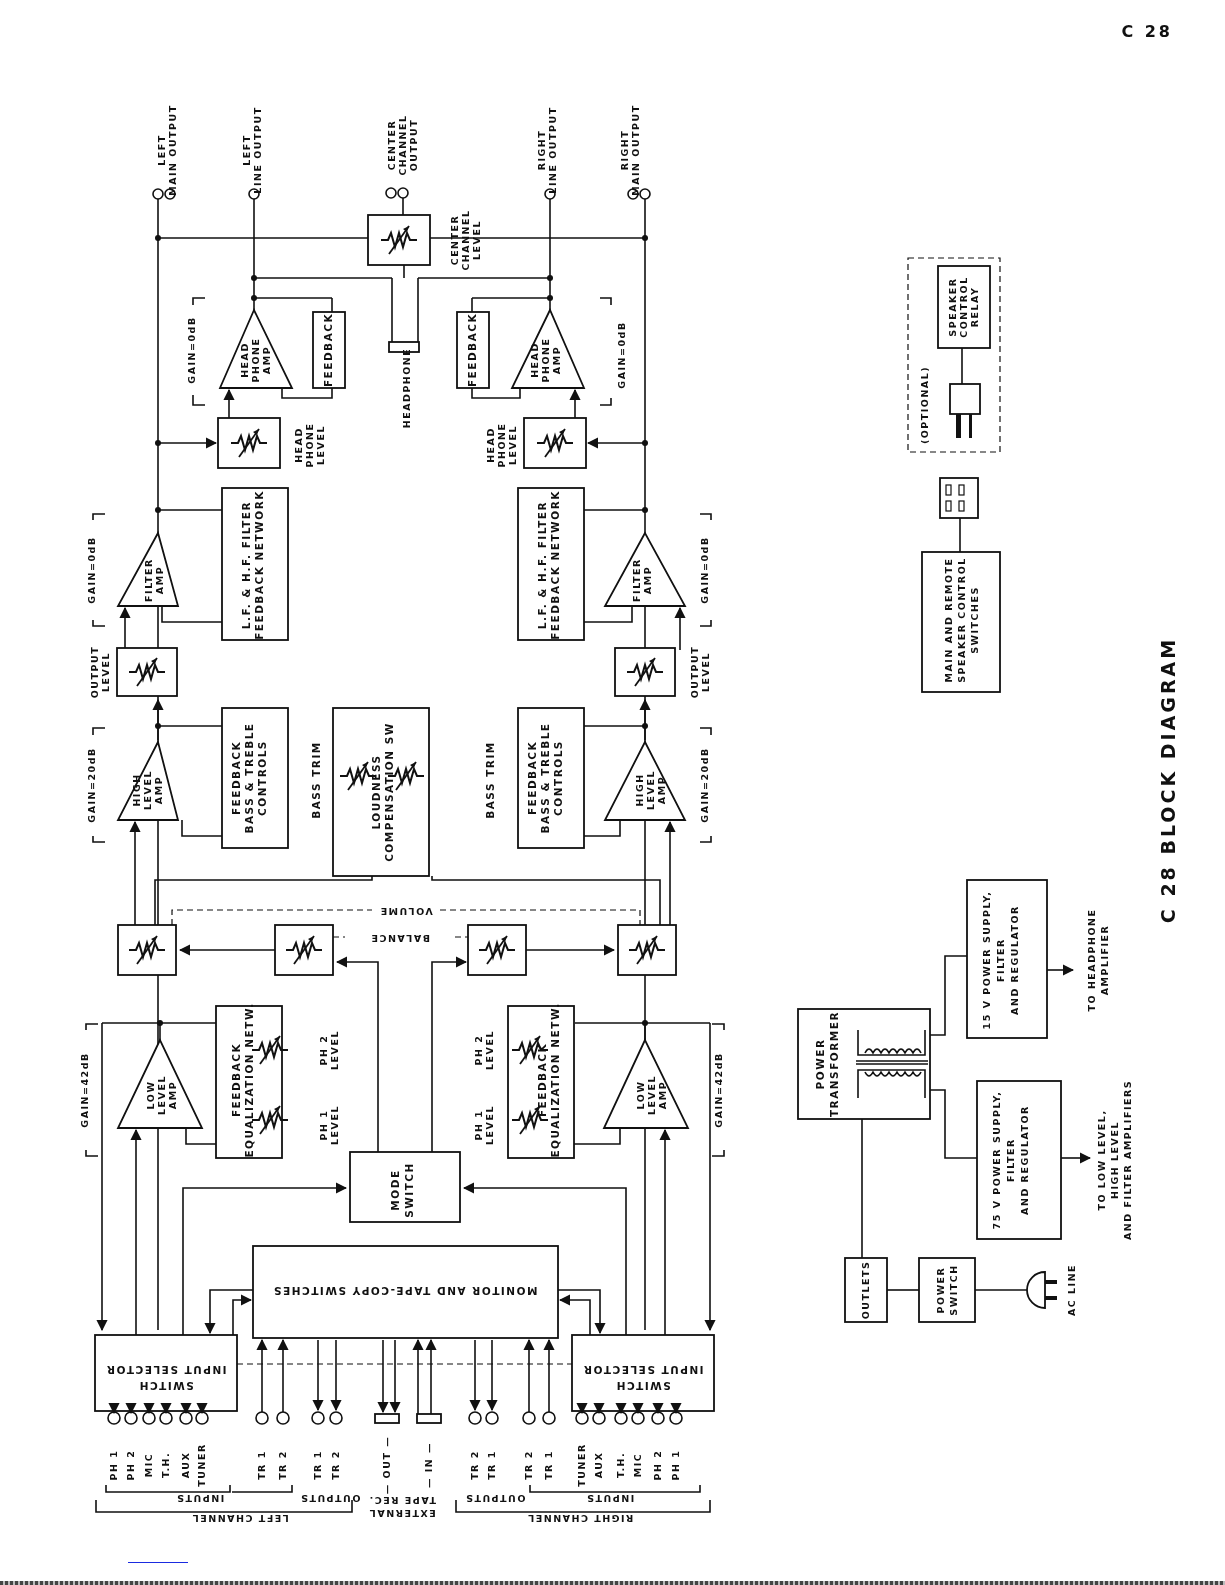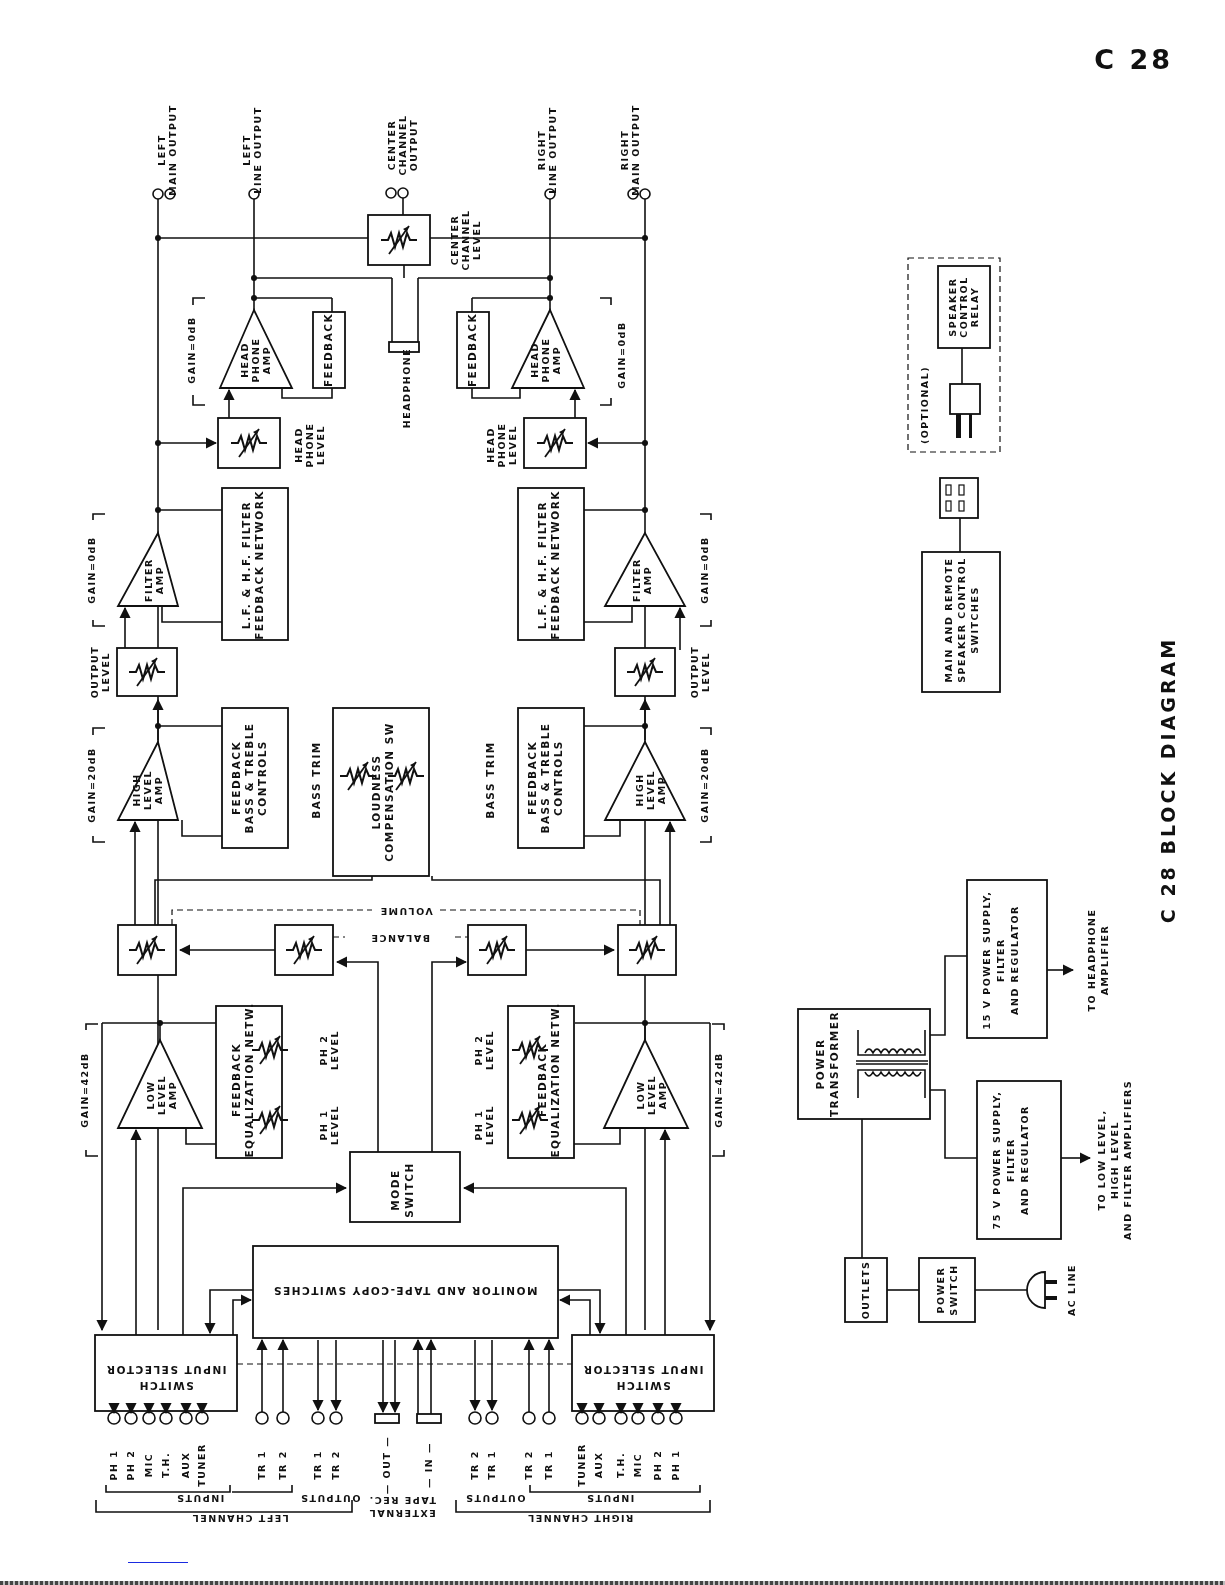--- a/index.html
+++ b/index.html
@@ -6,21 +6,21 @@
   body { width: 1225px; height: 1585px; position: relative; overflow: hidden; font-family: "DejaVu Sans Condensed", "DejaVu Sans", sans-serif; }
   svg#diagram { position: absolute; left: 0; top: 0; width: 1225px; height: 1585px; }
   svg text { font-family: "DejaVu Sans", sans-serif; font-weight: bold; fill: #111; letter-spacing: 1.5px; }
   .ln { stroke: #111; stroke-width: 1.6; fill: none; }
   .bx { stroke: #111; stroke-width: 1.8; fill: #fff; }
   .dash { stroke: #111; stroke-width: 1.2; fill: none; stroke-dasharray: 6 4; }
   .dot { fill: #111; }
   .jack { stroke: #111; stroke-width: 1.6; fill: #fff; }
   .t9 { font-size: 9.5px; }
   .t10 { font-size: 10.5px; }
-  .pageno { position: absolute; right: 52px; top: 44px; font-size: 27px; font-weight: bold; font-family: "DejaVu Sans", sans-serif; letter-spacing: 3px; color: #111; }
+  .pageno { position: absolute; right: 52px; top: 22px; font-size: 16px; font-weight: bold; font-family: "DejaVu Sans", sans-serif; letter-spacing: 3px; color: #111; }
   .bottom-bar { position: absolute; left: 0; right: 0; bottom: 0; height: 4px; background: repeating-linear-gradient(90deg, #444 0 3px, #bbb 3px 5px); }
   .link-bar { position: absolute; left: 128px; bottom: 22px; width: 60px; height: 1px; background: #1a2be0; }
 </style>
 </head>
 <body>
 
 <div class="pageno">C 28</div>
 
 <svg id="diagram" viewBox="0 0 1225 1585" xmlns="http://www.w3.org/2000/svg">
   <defs>

